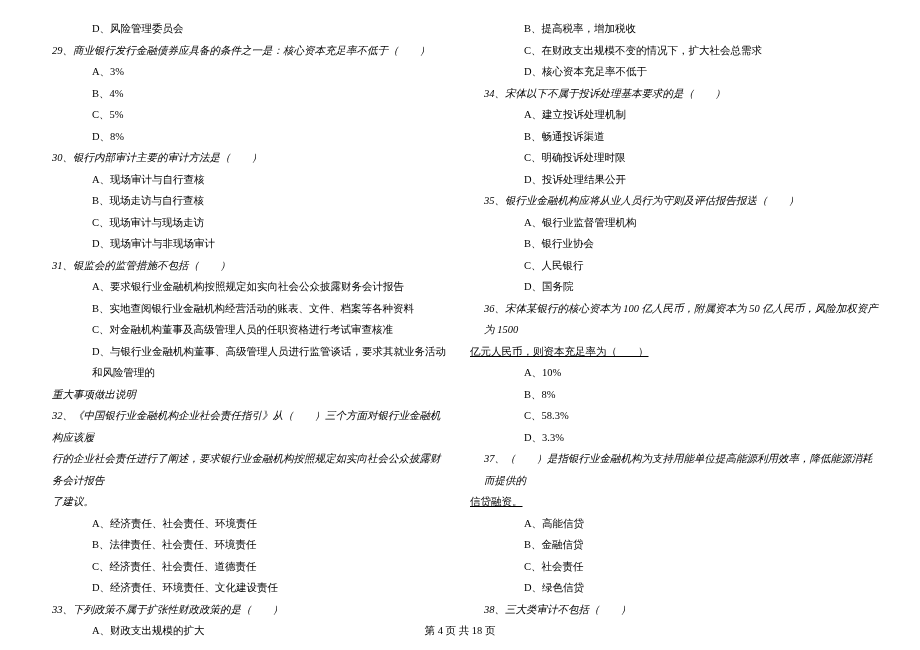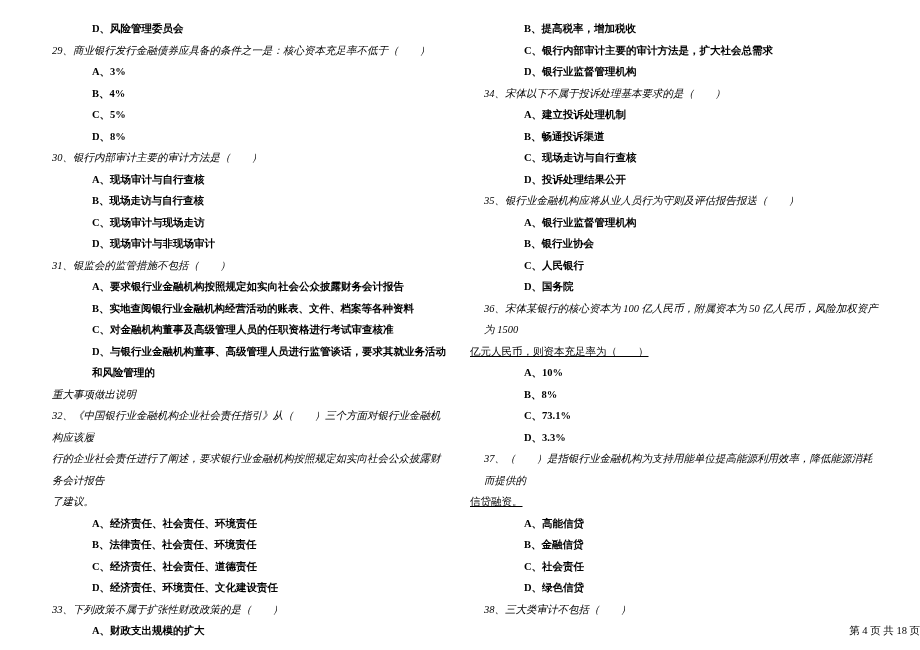--- a/index.html
+++ b/index.html
@@ -21,36 +21,35 @@
       display: flex;
       gap: 20px;
       height: 575px;
     }
     .col {
       flex: 1;
       line-height: 2.05;
     }
     .indent-2 {
       padding-left: 54px;
-      font-weight: bold;
     }
     .q-line {
       padding-left: 14px;
       font-style: italic;
     }
     .no-indent {
       padding-left: 0;
       text-decoration: underline;
     }
     .footer {
       position: absolute;
       bottom: 12px;
       left: 0;
       right: 0;
-      text-align: right;
+      text-align: center;
       font-size: 10.5px;
     }
   </style>
 </head>
 <body>
 
 <div class="columns">
   <div class="col">
     <div class="indent-2">D、风险管理委员会</div>
     <div class="q-line">29、商业银行发行金融债券应具备的条件之一是：核心资本充足率不低于（　　）</div>
@@ -75,37 +74,37 @@
     <div class="indent-2">A、经济责任、社会责任、环境责任</div>
     <div class="indent-2">B、法律责任、社会责任、环境责任</div>
     <div class="indent-2">C、经济责任、社会责任、道德责任</div>
     <div class="indent-2">D、经济责任、环境责任、文化建设责任</div>
     <div class="q-line">33、下列政策不属于扩张性财政政策的是（　　）</div>
     <div class="indent-2">A、财政支出规模的扩大</div>
   </div>
 
   <div class="col">
     <div class="indent-2">B、提高税率，增加税收</div>
-    <div class="indent-2">C、银行内部审计主要的审计方法是，扩大社会总需求</div>
-    <div class="indent-2">D、银行业监督管理机构</div>
+    <div class="indent-2">C、在财政支出规模不变的情况下，扩大社会总需求</div>
+    <div class="indent-2">D、核心资本充足率不低于</div>
     <div class="q-line">34、宋体以下不属于投诉处理基本要求的是（　　）</div>
     <div class="indent-2">A、建立投诉处理机制</div>
     <div class="indent-2">B、畅通投诉渠道</div>
-    <div class="indent-2">C、现场走访与自行查核</div>
+    <div class="indent-2">C、明确投诉处理时限</div>
     <div class="indent-2">D、投诉处理结果公开</div>
     <div class="q-line">35、银行业金融机构应将从业人员行为守则及评估报告报送（　　）</div>
     <div class="indent-2">A、银行业监督管理机构</div>
     <div class="indent-2">B、银行业协会</div>
     <div class="indent-2">C、人民银行</div>
     <div class="indent-2">D、国务院</div>
     <div class="q-line">36、宋体某银行的核心资本为 100 亿人民币，附属资本为 50 亿人民币，风险加权资产为 1500</div>
     <div class="no-indent">亿元人民币，则资本充足率为（　　）</div>
     <div class="indent-2">A、10%</div>
     <div class="indent-2">B、8%</div>
-    <div class="indent-2">C、73.1%</div>
+    <div class="indent-2">C、58.3%</div>
     <div class="indent-2">D、3.3%</div>
     <div class="q-line">37、（　　）是指银行业金融机构为支持用能单位提高能源利用效率，降低能源消耗而提供的</div>
     <div class="no-indent">信贷融资。</div>
     <div class="indent-2">A、高能信贷</div>
     <div class="indent-2">B、金融信贷</div>
     <div class="indent-2">C、社会责任</div>
     <div class="indent-2">D、绿色信贷</div>
     <div class="q-line">38、三大类审计不包括（　　）</div>
   </div>
 </div>

